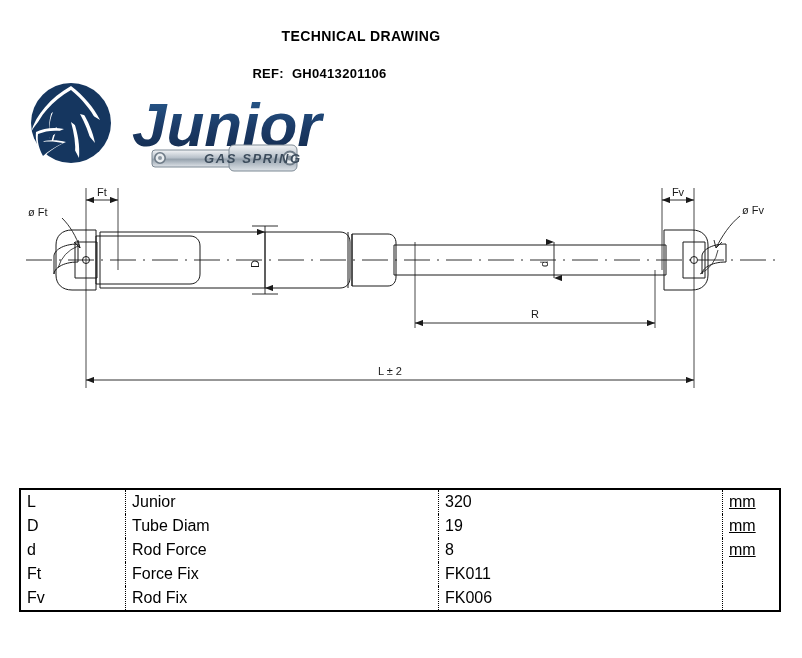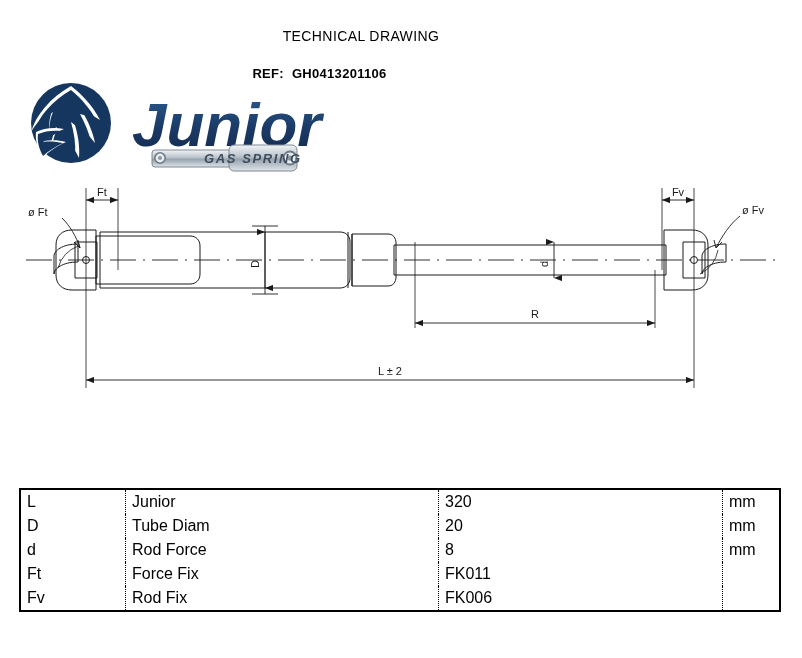--- a/index.html
+++ b/index.html
@@ -17,21 +17,21 @@
   }
 
   
   #header-title {
     position: absolute;
     left: 0;
     top: 28px;
     width: 722px;
     text-align: center;
     font-size: 14px;
-    font-weight: normal;
+    font-weight: bold;
     letter-spacing: 0.4px;
   }
   #header-ref {
     position: absolute;
     left: 0;
     top: 66px;
     width: 639px;
     text-align: center;
     font-size: 13px;
     font-weight: bold;
@@ -78,21 +78,21 @@
     font-size: 16px;
     padding: 0 6px;
     height: 24px;
     line-height: 24px;
     white-space: nowrap;
     overflow: hidden;
   }
   .col-sym   { width: 92px; border-right: 1px dotted #000000; }
   .col-desc  { width: 300px; border-right: 1px dotted #000000; }
   .col-val   { border-right: 1px dotted #000000; }
-  .col-unit  { width: 44px; font-size: 12px; padding-left: 5px; }
+  .col-unit  { width: 44px; font-size: 12px; padding-left: 5px; text-decoration: underline; }
 </style>
 </head>
 <body>
 
 <div id="header-title">TECHNICAL DRAWING</div>
 <div id="header-ref">
   <span class="ref-label">REF:</span><span>GH0413201106</span>
 </div>
 
 <div id="logo">
@@ -263,21 +263,21 @@
     <tbody id="spec-rows">
         <tr>
           <td class="col-sym">L</td>
           <td class="col-desc">Junior</td>
           <td class="col-val">320</td>
           <td class="col-unit">mm</td>
         </tr>
         <tr>
           <td class="col-sym">D</td>
           <td class="col-desc">Tube Diam</td>
-          <td class="col-val">20</td>
+          <td class="col-val">19</td>
           <td class="col-unit">mm</td>
         </tr>
         <tr>
           <td class="col-sym">d</td>
           <td class="col-desc">Rod Force</td>
           <td class="col-val">8</td>
           <td class="col-unit">mm</td>
         </tr>
         <tr>
           <td class="col-sym">Ft</td>

